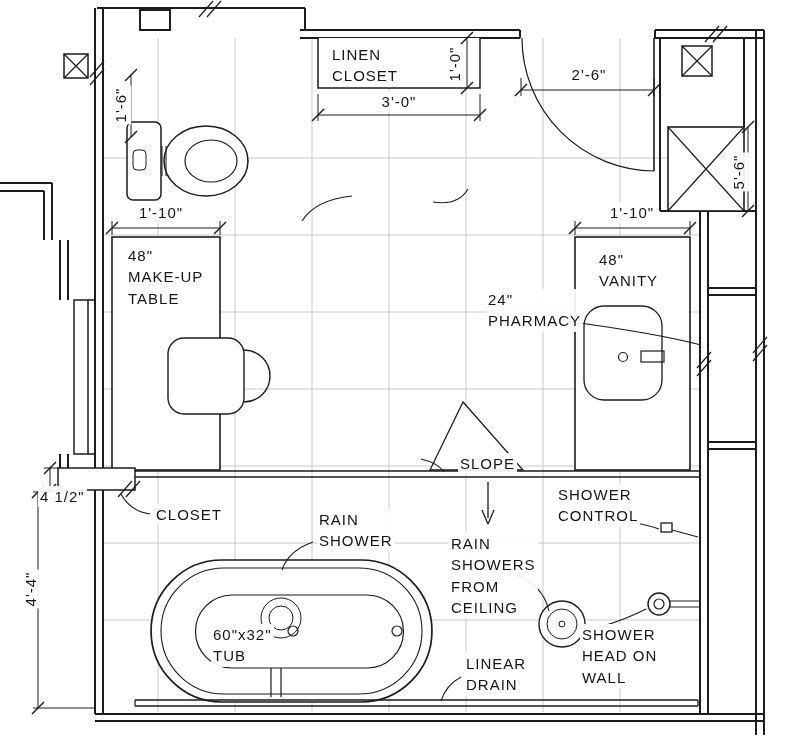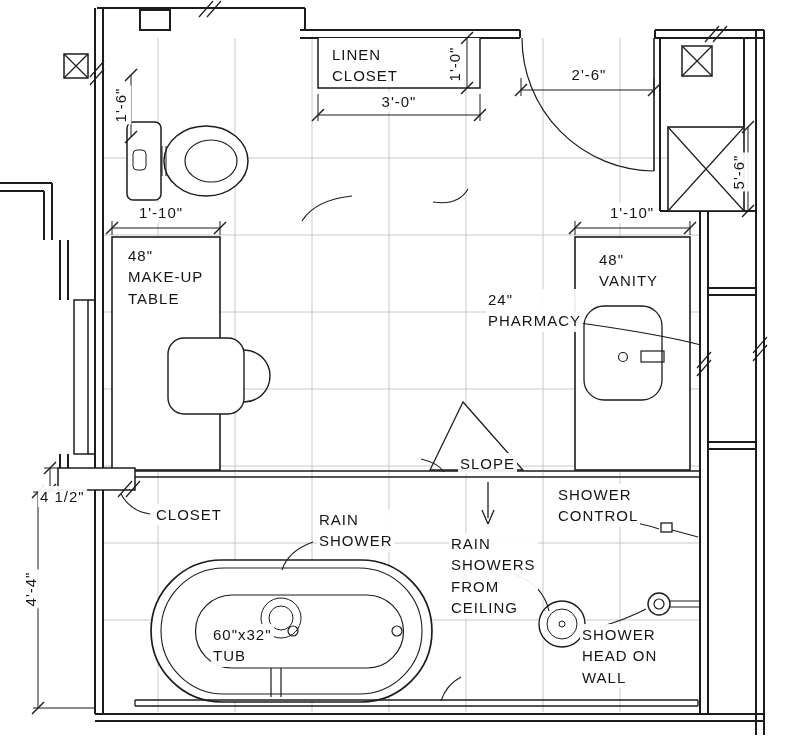--- a/index.html
+++ b/index.html
@@ -219,20 +219,22 @@
 SHOWER</div>
 <div class="label" style="left:449px;top:533px">RAIN
 SHOWERS
 FROM
 CEILING</div>
 <div class="label" style="left:211px;top:624px">60"x32"
 TUB</div>
 <div class="label" style="left:580px;top:624px">SHOWER
 HEAD ON
 WALL</div>
+<div class="label" style="left:464px;top:653px">LINEAR
+DRAIN</div>
 
 <div class="label c" style="left:399px;top:102px">3'-0"</div>
 <div class="label v" style="left:455px;top:64px">1'-0"</div>
 <div class="label c" style="left:589px;top:75px">2'-6"</div>
 <div class="label v" style="left:739px;top:172px">5'-6"</div>
 <div class="label v" style="left:121px;top:105px">1'-6"</div>
 <div class="label c" style="left:161px;top:213px">1'-10"</div>
 <div class="label c" style="left:632px;top:213px">1'-10"</div>
 <div class="label" style="left:38px;top:486px">4 1/2"</div>
 <div class="label v" style="left:31px;top:589px">4'-4"</div>

